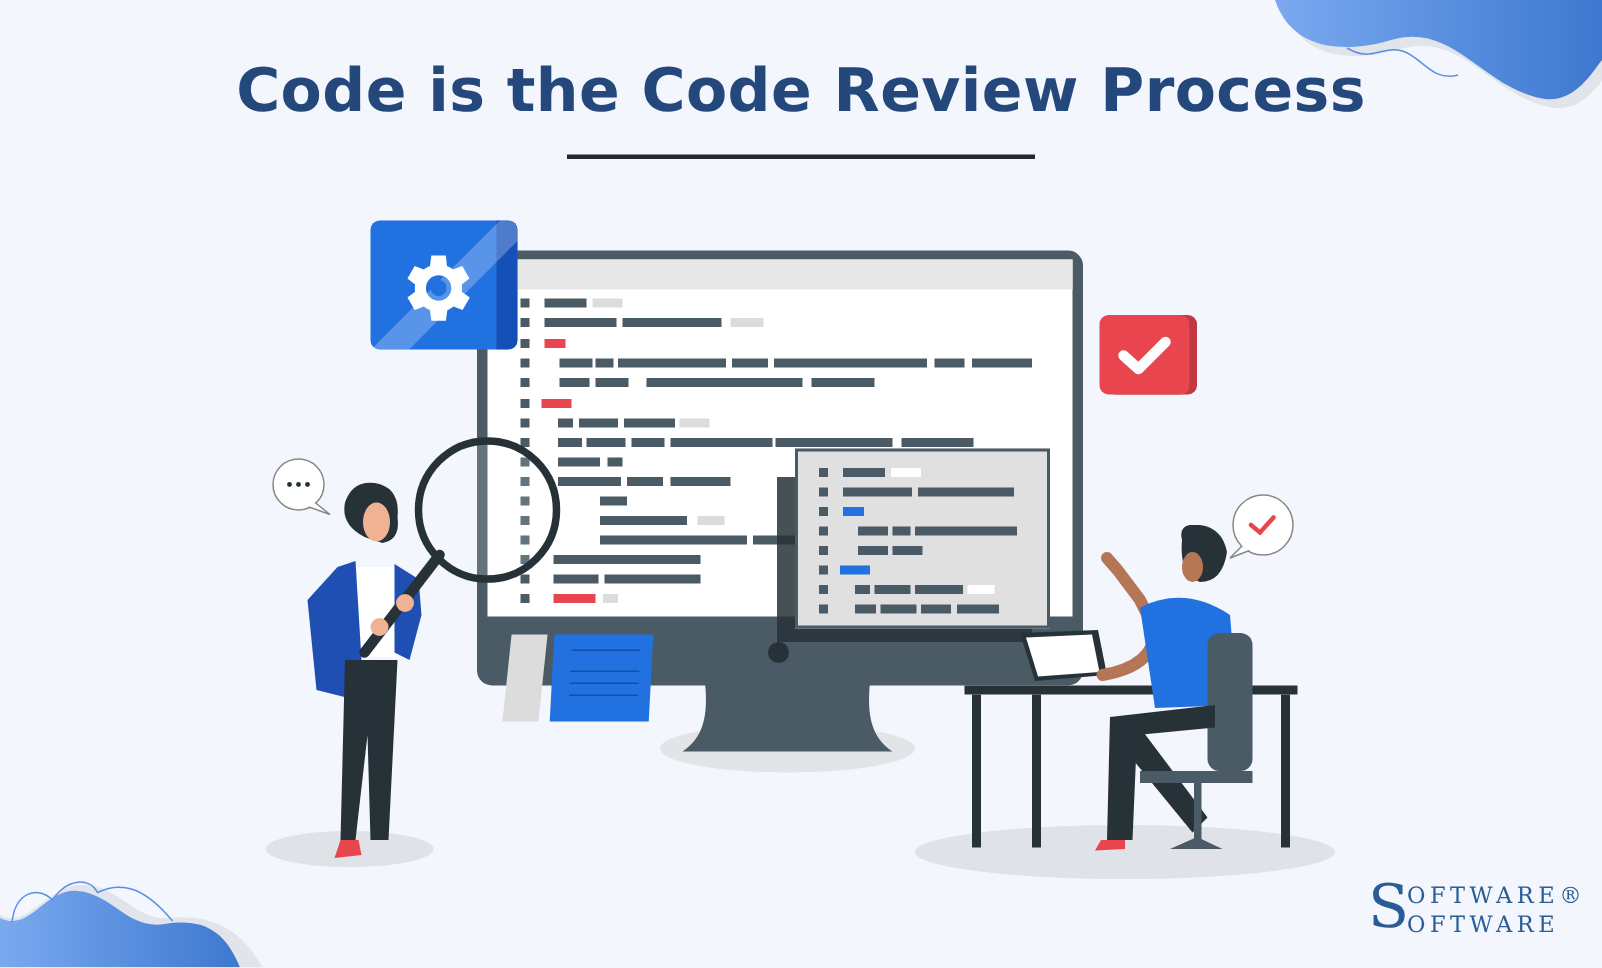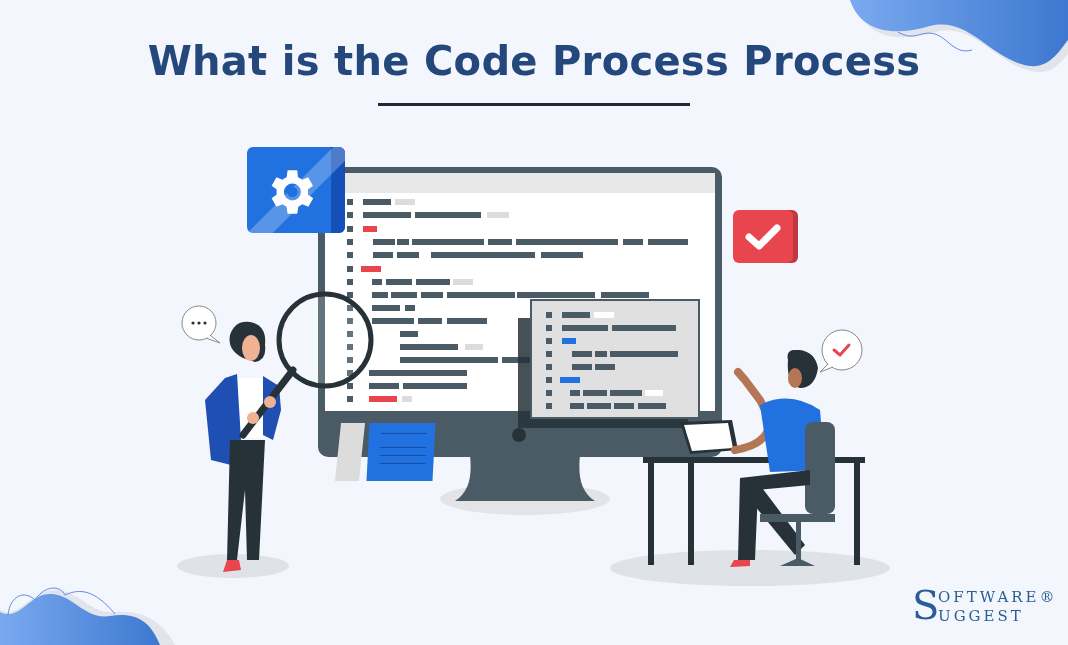--- a/index.html
+++ b/index.html
@@ -37,21 +37,21 @@
       <linearGradient id="g2" x1="0" x2="1">
         <stop offset="0" stop-color="#7aa9f0"></stop>
         <stop offset="1" stop-color="#3d78cf"></stop>
       </linearGradient>
     </defs>
   <path d="M0 40 C20 50 30 20 55 20 C80 20 90 45 115 42 C140 40 160 48 175 75 L0 75 Z" fill="#e1e4ea"></path>
   <path d="M0 42 C20 52 30 22 52 24 C75 26 85 50 110 46 C135 42 150 50 160 75 L0 75 Z" fill="url(#g2)"></path>
   <path d="M8 45 C10 25 25 20 35 30 C45 15 60 15 65 25 C80 18 95 20 115 44" fill="none" stroke="#5b8fe6" stroke-width="1"></path>
 </svg>
 
-<div class="abs title">What is the Code Process Process</div>
+<div class="abs title">Code is the Code Review Process</div>
 <div class="abs rule"></div>
 
 <div class="abs" style="left:318px;top:167px;width:404px;height:290px;background:#4a5b66;border-radius:10px;"></div>
 <div class="abs" style="left:325px;top:173px;width:390px;height:238px;background:#ffffff;">
   <div style="height:20px;background:#e8e8e8;"></div>
   <div style="position:relative;">
     <div class="dot" style="left:22px;top:6px"></div>
       <div class="bar" style="left:38px;top:6px;width:28px"></div>
       <div class="bar l" style="left:70px;top:6px;width:20px"></div>
     <div class="dot" style="left:22px;top:19px"></div>
@@ -221,14 +221,14 @@
   <path d="M150 135 L195 195 L185 205 L140 150 Z" fill="#263238"></path>
   <rect x="150" y="164" width="75" height="8" fill="#4a5b66"></rect>
   <rect x="186" y="172" width="5" height="40" fill="#4a5b66"></rect>
   <path d="M170 216 L205 216 L188 208 Z" fill="#4a5b66"></path>
   <path d="M124 210 L140 210 L140 216 L120 217 Z" fill="#e8454f"></path>
 </svg>
 
 <div class="abs brand" style="left:912px;width:140px;height:50px;">
   <span class="S">S</span>
   <span class="w1">OFTWARE®</span>
-  <span class="w2">UGGEST</span>
+  <span class="w2">OFTWARE</span>
 </div>
 
 </body></html>

